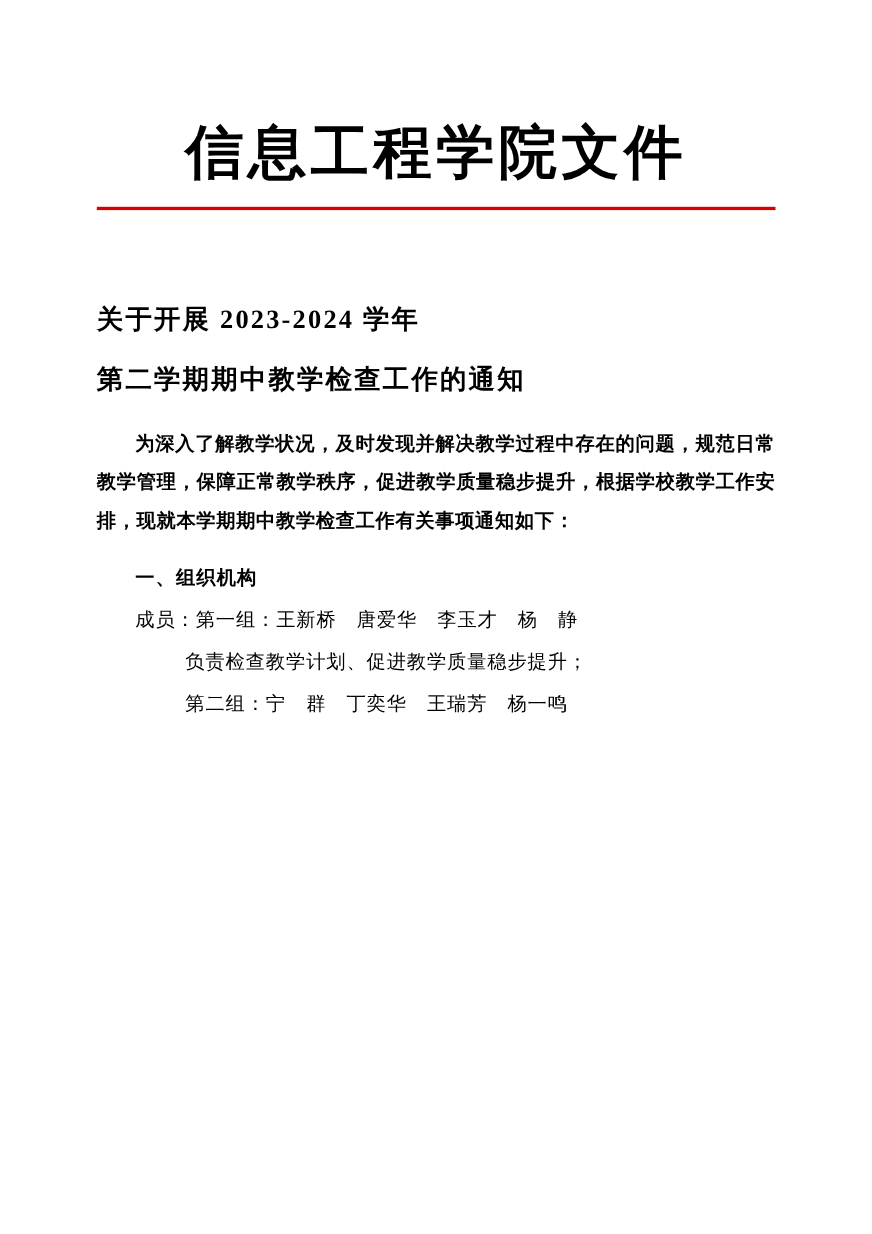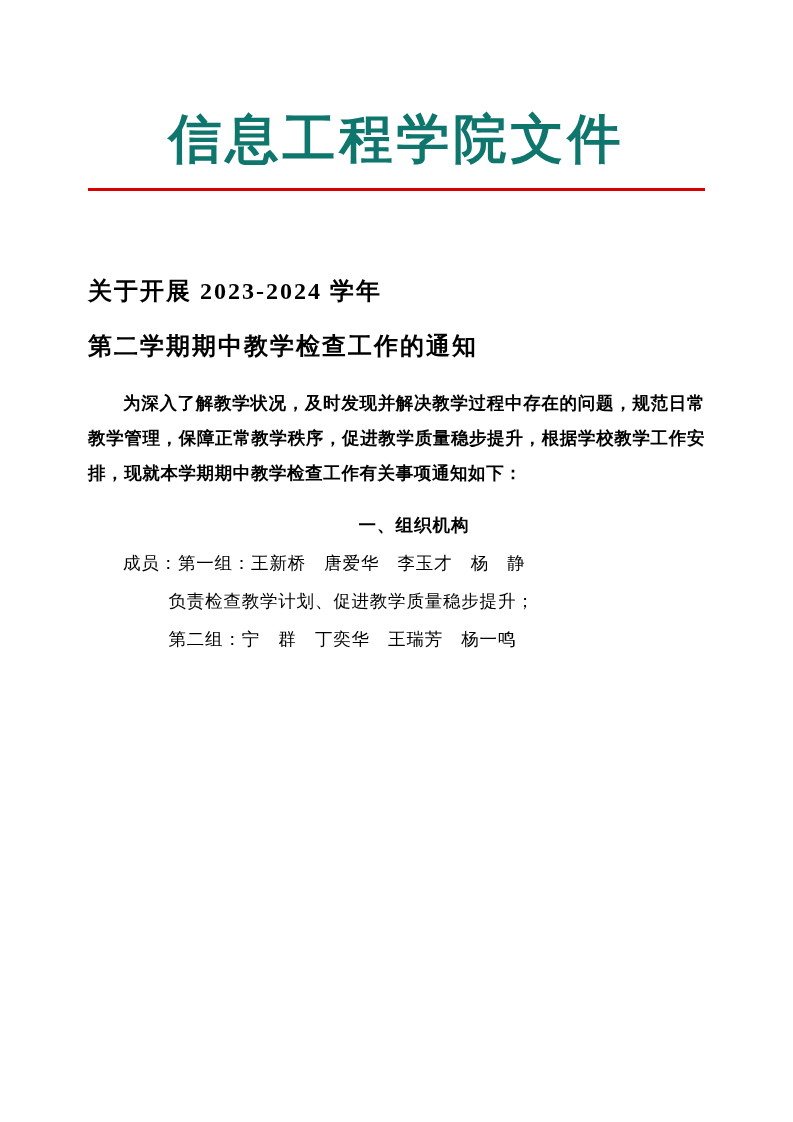--- a/index.html
+++ b/index.html
@@ -17,21 +17,21 @@
   }
   .page {
     width: 793px;
     height: 1122px;
     box-sizing: border-box;
     padding: 0 88px;
     position: relative;
   }
   .doc-title {
     text-align: center;
-    color: #0f766e;
+    color: #000000;
     font-family: "Liberation Serif", "DejaVu Serif", serif;
     font-weight: bold;
     font-size: 53px;
     letter-spacing: 4px;
     line-height: 1.2;
     margin-top: 108px;
     white-space: nowrap;
   }
   .doc-number {
     text-align: center;
@@ -70,21 +70,20 @@
     text-align: justify;
     letter-spacing: 0.6px;
     font-weight: bold;
   }
   .section-heading {
     font-size: 17.5px;
     font-weight: bold;
     text-indent: 2em;
     margin-top: 22px;
     letter-spacing: 1px;
-    text-align: center;
   }
   .item-line {
     font-size: 17.5px;
     text-indent: 2em;
     margin-top: 14px;
     letter-spacing: 0.8px;
   }
   .item-line.indented {
     text-indent: 4.6em;
   }

